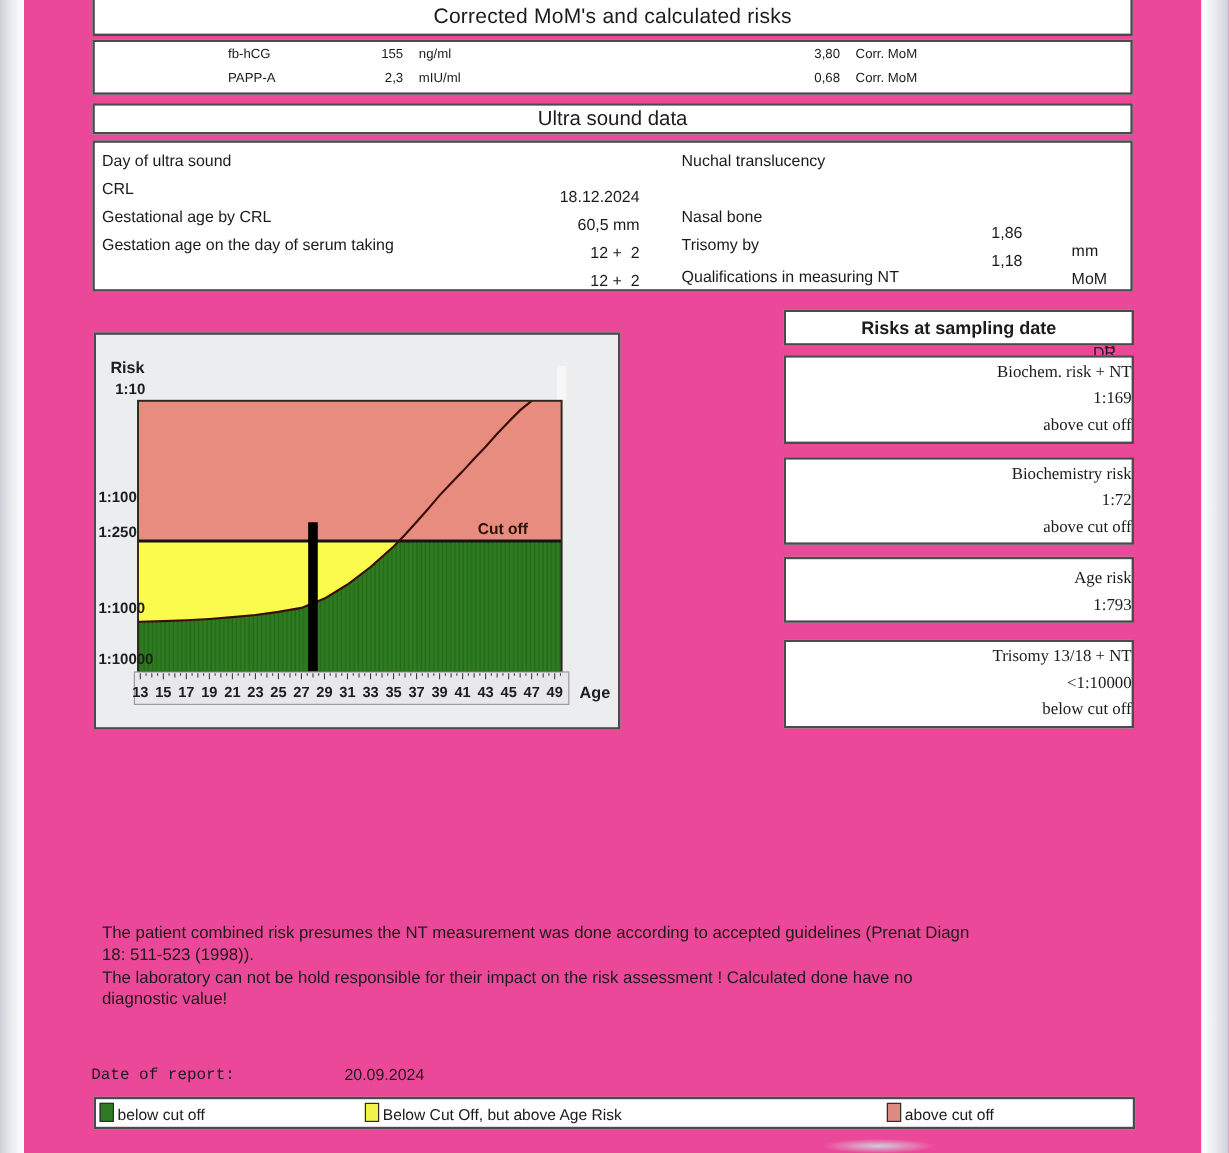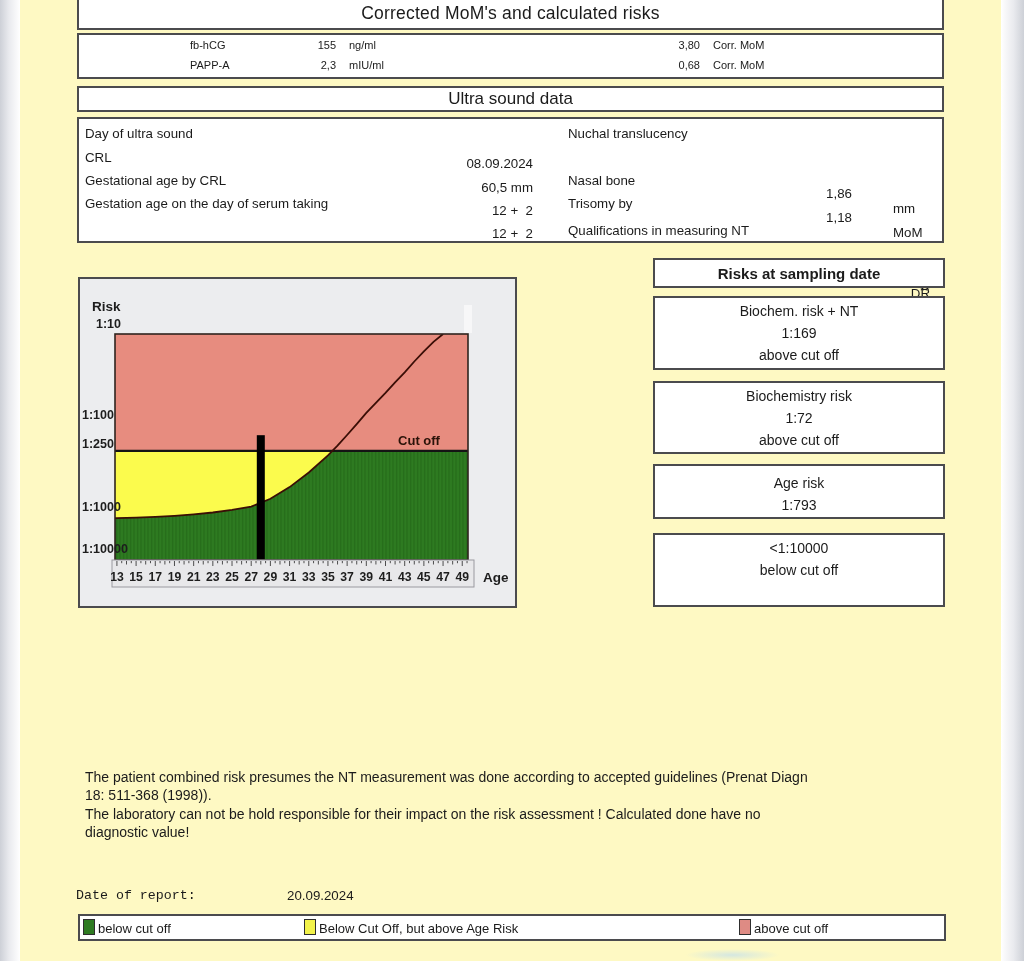--- a/index.html
+++ b/index.html
@@ -1,17 +1,17 @@
 <!DOCTYPE html>
 <html><head>
 <meta charset="utf-8">
 <style>
   html,body{margin:0;padding:0;}
   .page{
-    position:relative;width:1024px;height:961px;background:#fef9c3;overflow:hidden;
+    position:relative;width:1024px;height:961px;background:#ec4899;overflow:hidden;
     font-family:"Liberation Sans","DejaVu Sans",sans-serif;color:#1b1b1b;
   }
   .edge-left{position:absolute;left:0;top:0;width:20px;height:961px;
     background:linear-gradient(90deg,#cdd0d7 0%,#e9eaee 45%,#ffffff 100%);}
   .edge-right{position:absolute;left:1001px;top:0;width:23px;height:961px;
     background:linear-gradient(270deg,#cdd0d7 0%,#e9eaee 45%,#ffffff 100%);}
   .box{position:absolute;background:#fff;border:2px solid #4b4b4e;box-sizing:border-box;}
   .center-flex{display:flex;align-items:center;justify-content:center;}
   .title-box{left:77px;top:-4px;width:867px;height:34px;}
   .page-title{font-size:17.5px;letter-spacing:0.2px;}
@@ -29,21 +29,21 @@
   .us-row{position:absolute;height:17px;font-size:13.3px;white-space:pre;}
   .ul{left:6px;}
   .lv{position:absolute;left:290px;width:164px;text-align:right;white-space:pre;}
   .rl{left:489px;}
   .rv{position:absolute;left:654px;width:119px;text-align:right;white-space:pre;}
   .ru{position:absolute;left:814px;width:40px;white-space:pre;}
   .rw{position:absolute;left:598px;width:253px;text-align:right;white-space:pre;}
   .chart-box{left:78px;top:277px;width:439px;height:331px;background:#ECEDEF;}
   .rs-title-box{left:653px;top:258px;width:292px;height:30px;}
   .rs-title{font-size:15px;font-weight:bold;}
-  .rs-box{position:absolute;left:653px;width:292px;background:#fff;border:2px solid #4b4b4e;box-sizing:border-box;text-align:center;}
+  .rs-box{position:absolute;left:653px;width:292px;background:#fff;border:2px solid #4b4b4e;box-sizing:border-box;text-align:right;font-family:Liberation Serif, serif;}
   .rs-line{height:22px;line-height:22px;font-size:14px;}
   .disclaimer{position:absolute;left:85px;top:768px;width:870px;font-size:14px;line-height:18.3px;}
   .date-row{position:absolute;left:0;top:888px;width:100%;height:17px;font-size:13.3px;}
   .date-label{position:absolute;left:76px;font-family:Liberation Mono, monospace;}
   .date-value{position:absolute;left:287px;}
   .legend-box{left:78px;top:914px;width:868px;height:27px;}
   .legend-item{position:absolute;top:0;height:23px;}
   .swatch{position:absolute;top:3px;width:12px;height:16px;border:1.5px solid #2e2e2e;box-sizing:border-box;}
   .legend-label{position:absolute;top:5px;font-size:13px;white-space:pre;}
   .smudge{position:absolute;left:685px;top:949px;width:95px;height:12px;border-radius:50%;
@@ -77,21 +77,21 @@
     </div>
   </div>
 
   <div class="box us-title-box center-flex">
     <span class="us-title">Ultra sound data</span>
   </div>
 
   <div class="box us-box">
     <div class="us-row" style="top:7px;left:0;width:100%;">
       <span class="us-row ul" style="top:0;">Day of ultra sound</span>
-      <span class="lv">08.09.2024</span>
+      <span class="lv">18.12.2024</span>
       <span class="us-row rl" style="top:0;">Nuchal translucency</span>
       <span class="rv">1,86</span>
       <span class="ru">mm</span>
       <span class="rw"></span>
     </div>
     <div class="us-row" style="top:31px;left:0;width:100%;">
       <span class="us-row ul" style="top:0;">CRL</span>
       <span class="lv">60,5 mm</span>
       <span class="us-row rl" style="top:0;"></span>
       <span class="rv">1,18</span>
@@ -257,27 +257,28 @@
   <div class="rs-box" style="top:381px;height:73px;padding-top:2px;">
     <div class="rs-line">Biochemistry risk</div>
     <div class="rs-line">1:72</div>
     <div class="rs-line">above cut off</div>
   </div>
   <div class="rs-box" style="top:464px;height:55px;padding-top:6px;">
     <div class="rs-line">Age risk</div>
     <div class="rs-line">1:793</div>
   </div>
   <div class="rs-box" style="top:533px;height:74px;padding-top:2px;">
+    <div class="rs-line">Trisomy 13/18 + NT</div>
     <div class="rs-line">&lt;1:10000</div>
     <div class="rs-line">below cut off</div>
   </div>
 
   <div class="disclaimer">
     <div>The patient combined risk presumes the NT measurement was done according to accepted guidelines (Prenat Diagn</div>
-    <div>18: 511-368 (1998)).</div>
+    <div>18: 511-523 (1998)).</div>
     <div>The laboratory can not be hold responsible for their impact on the risk assessment ! Calculated done have no</div>
     <div>diagnostic value!</div>
   </div>
 
   <div class="date-row">
     <span class="date-label">Date of report:</span>
     <span class="date-value">20.09.2024</span>
   </div>
 
   <div class="box legend-box">

